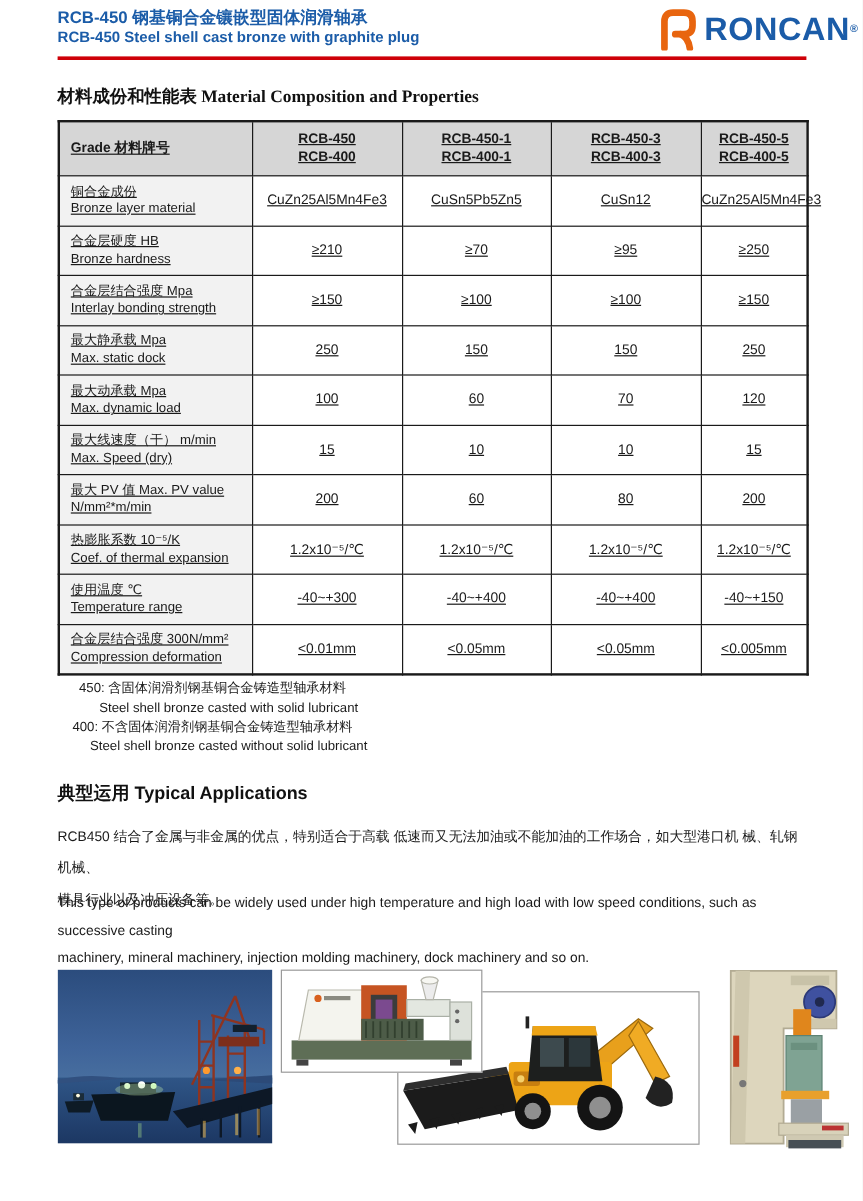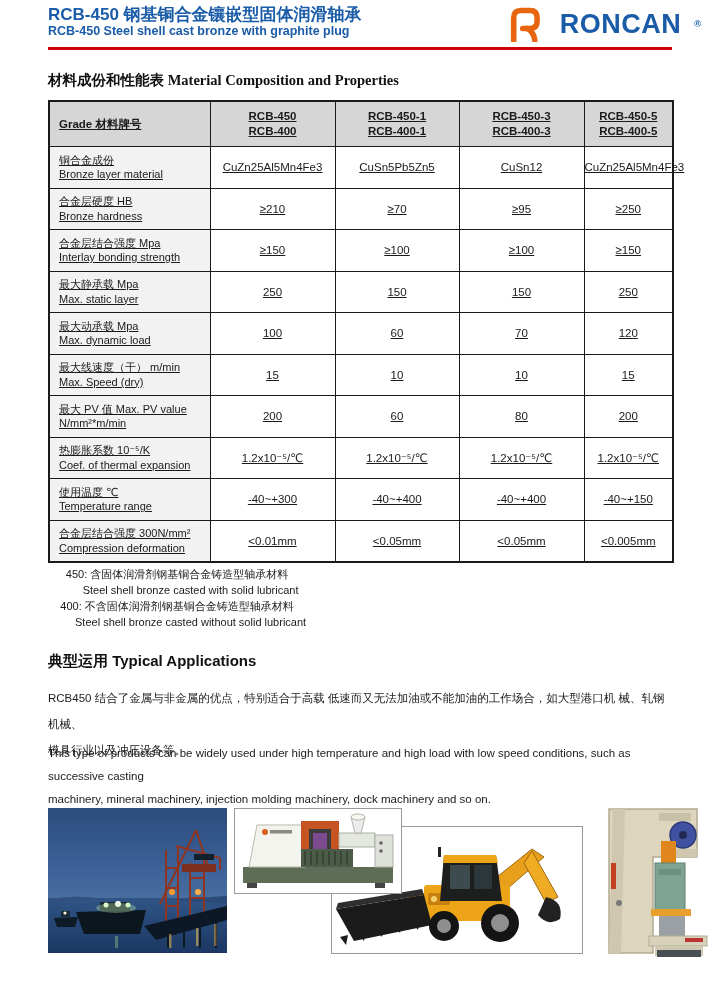--- a/index.html
+++ b/index.html
@@ -1,23 +1,23 @@
 <!DOCTYPE html>
 <html><head>
 <meta charset="utf-8">
 <style>
   html,body { margin:0; padding:0; background:#e9e9e9; }
   body { font-family:"Liberation Sans","DejaVu Sans",sans-serif; color:#1a1a1a; }
   .page { position:relative; width:719px; height:1001px; background:#ffffff; margin:0 auto; overflow:hidden; }
 
   
   .header-titles { position:absolute; left:48px; top:6px; }
-  .title-zh { color:#1b5ca8; font-weight:bold; font-size:17px; line-height:17px; }
+  .title-zh { color:#1b5ca8; font-weight:bold; font-size:14px; line-height:17px; }
   .title-en { color:#1b5ca8; font-weight:bold; font-size:12.5px; line-height:16px; }
-  .logo { position:absolute; right:18px; top:6px; display:flex; align-items:center;gap:13px; }
+  .logo { position:absolute; right:4px; top:6px; display:flex; align-items:center; }
   .logo-glyph { width:37px; height:36px; margin-right:4px; }
   .logo-text { color:#1b5ca8; font-size:27px; font-weight:bold; letter-spacing:0.5px; line-height:36px; }
   .logo-reg { color:#1b5ca8; font-size:9px; vertical-align:18px; font-weight:bold; }
   .divider { position:absolute; left:48px; top:47px; width:624px; height:3px; background:#ce0008; }
 
   
   .sec-title { position:absolute; left:48px; font-size:14.5px; font-weight:bold; color:#111; }
   .sec-title-1 { top:71px;font-family:Liberation Serif, serif; }
   .sec-title-2 { top:652px; font-size:15px; }
 
@@ -133,21 +133,21 @@
               <span class="en">Interlay bonding strength</span>
             </th>
           <td>≥150</td>
           <td>≥100</td>
           <td>≥100</td>
           <td>≥150</td>
         </tr>
         <tr>
           <th>
               <span class="zh">最大静承载 Mpa</span>
-              <span class="en">Max. static layer</span>
+              <span class="en">Max. static dock</span>
             </th>
           <td>250</td>
           <td>150</td>
           <td>150</td>
           <td>250</td>
         </tr>
         <tr>
           <th>
               <span class="zh">最大动承载 Mpa</span>
               <span class="en">Max. dynamic load</span>

